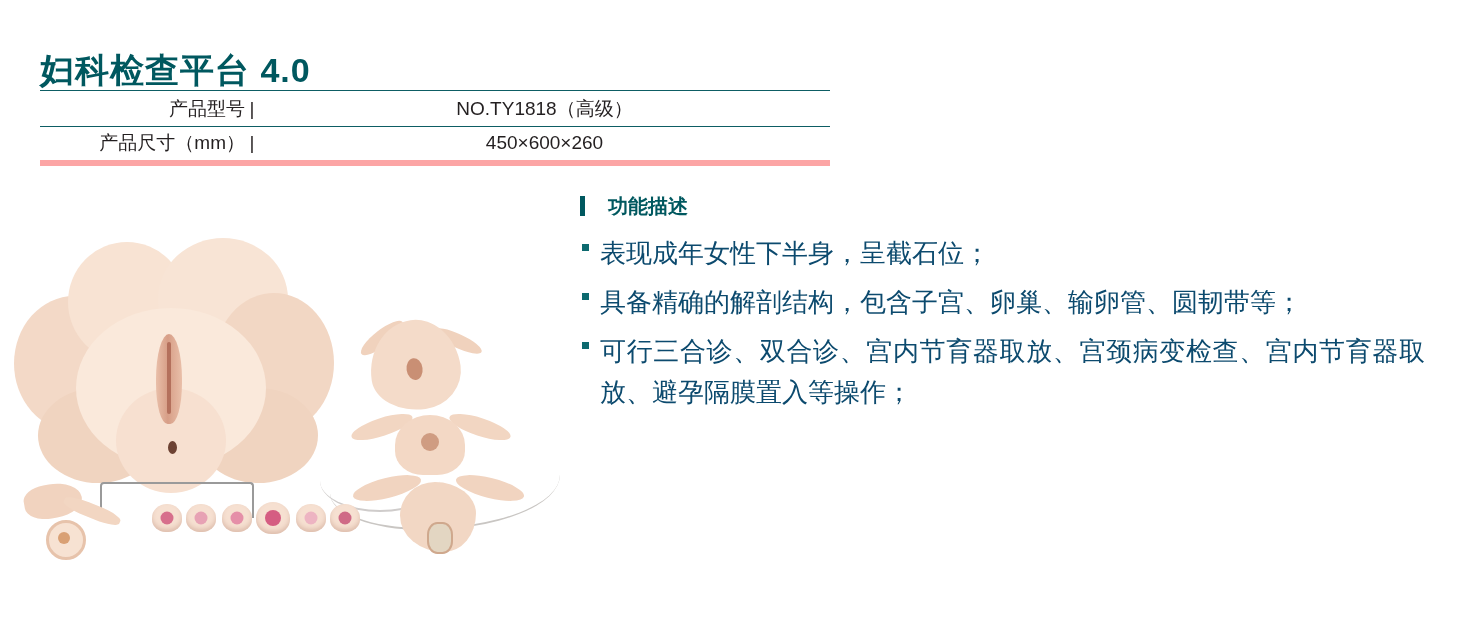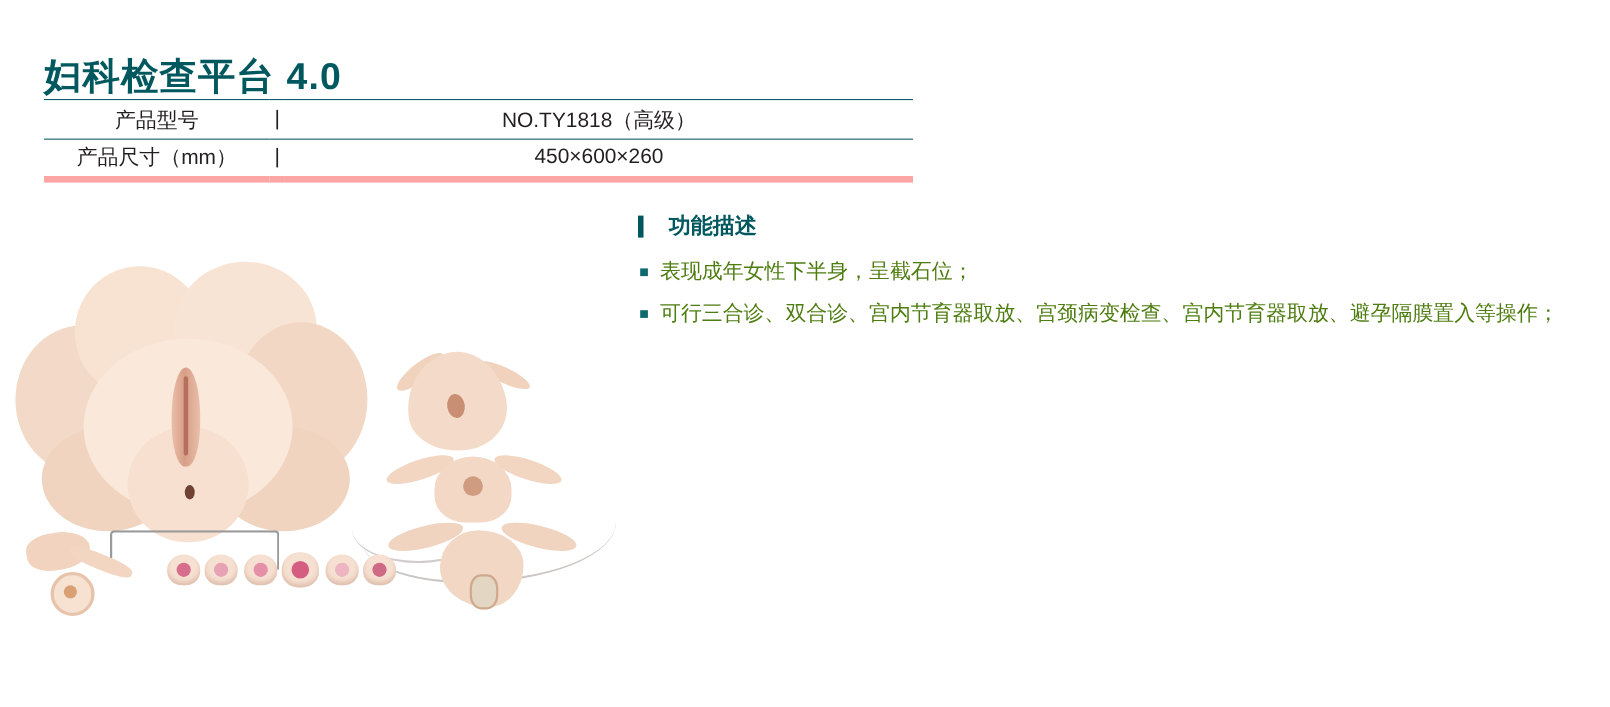--- a/index.html
+++ b/index.html
@@ -53,21 +53,21 @@
     border-top: 1px solid #0d5d64;
     border-bottom: 6px solid #fca5a5;
     padding: 0;
     vertical-align: middle;
   }
   .spec-table tr:first-child td {
     border-bottom: none;
   }
   .spec-table .label-cell {
     width: 205px;
-    text-align: center;
+    text-align: right;
     white-space: nowrap;
   }
   .spec-table .sep-cell {
     width: 14px;
     text-align: center;
     color: #231f20;
   }
   .spec-table .value-cell {
     text-align: center;
     white-space: nowrap;
@@ -95,23 +95,23 @@
     left: 0;
     top: 3px;
     width: 5px;
     height: 20px;
     background: #00585f;
   }
   .feature-item {
     position: relative;
     padding-left: 20px;
     margin-bottom: 8px;
-    font-size: 19px;
+    font-size: 26px;
     line-height: 1.58;
-    color: #4d7c0f;
+    color: #0c4a6e;
     text-align: justify;
   }
   .feature-item .bullet {
     position: absolute;
     left: 2px;
     top: 11px;
     width: 7px;
     height: 7px;
     background: #0d6a6f;
   }
@@ -503,17 +503,21 @@
 
   <div class="features">
     <div class="features-heading">功能描述</div>
 
     <div class="feature-item">
       <span class="bullet"></span>
       <span>表现成年女性下半身，呈截石位；</span>
     </div>
     <div class="feature-item">
       <span class="bullet"></span>
+      <span>具备精确的解剖结构，包含子宫、卵巢、输卵管、圆韧带等；</span>
+    </div>
+    <div class="feature-item">
+      <span class="bullet"></span>
       <span>可行三合诊、双合诊、宫内节育器取放、宫颈病变检查、宫内节育器取放、避孕隔膜置入等操作；</span>
     </div>
   </div>
 
 </div>
 
 </body></html>

